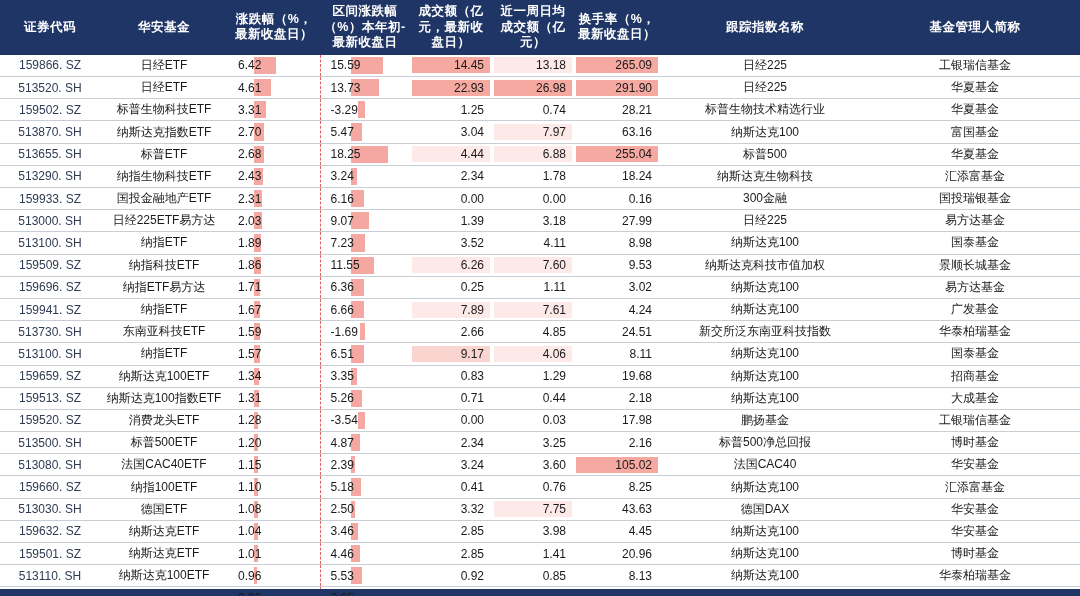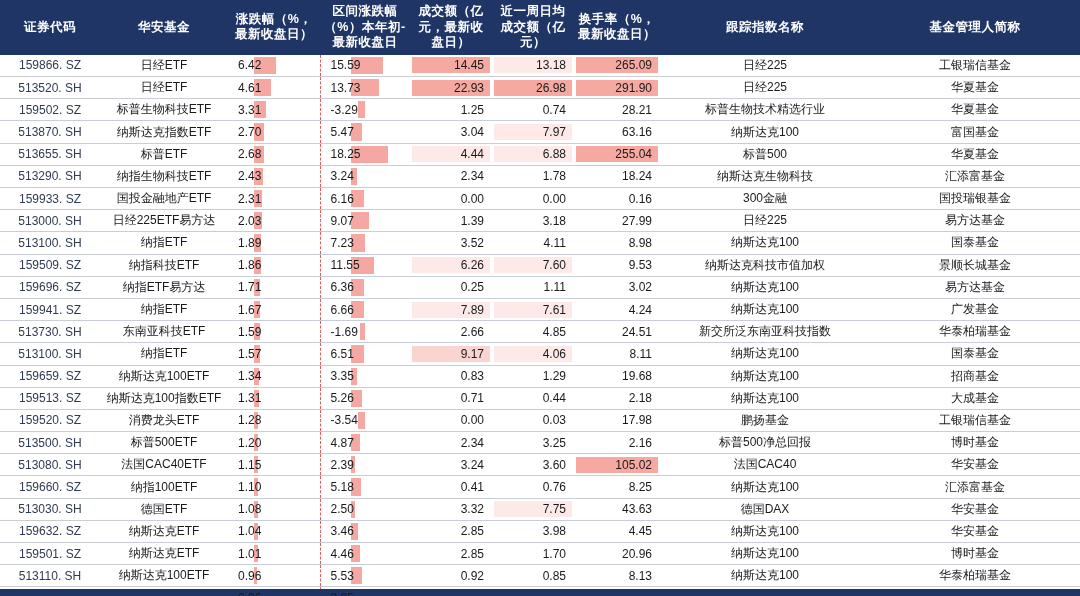--- a/index.html
+++ b/index.html
@@ -602,21 +602,21 @@
             <span class="val">1.01</span>
           </td>
           <td class="barcell divider-left">
             <span class="bar" style="width: 9.3px; left: 30px;"></span>
             <span class="val">4.46</span>
           </td>
           <td class="c-num" style="padding: 0px;">
             <span class="hl" style="background: transparent;">2.85</span>
           </td>
           <td class="c-num" style="padding: 0px;">
-            <span class="hl" style="background: transparent;">1.70</span>
+            <span class="hl" style="background: transparent;">1.41</span>
           </td>
           <td class="c-num" style="padding: 0px;">
             <span class="hl" style="background: transparent;">20.96</span>
           </td>
           <td class="c-center">纳斯达克100</td>
           <td class="c-center">博时基金</td>
         </tr>
         <tr>
           <td class="c-code">513110. SH</td>
           <td class="c-name">纳斯达克100ETF</td>

